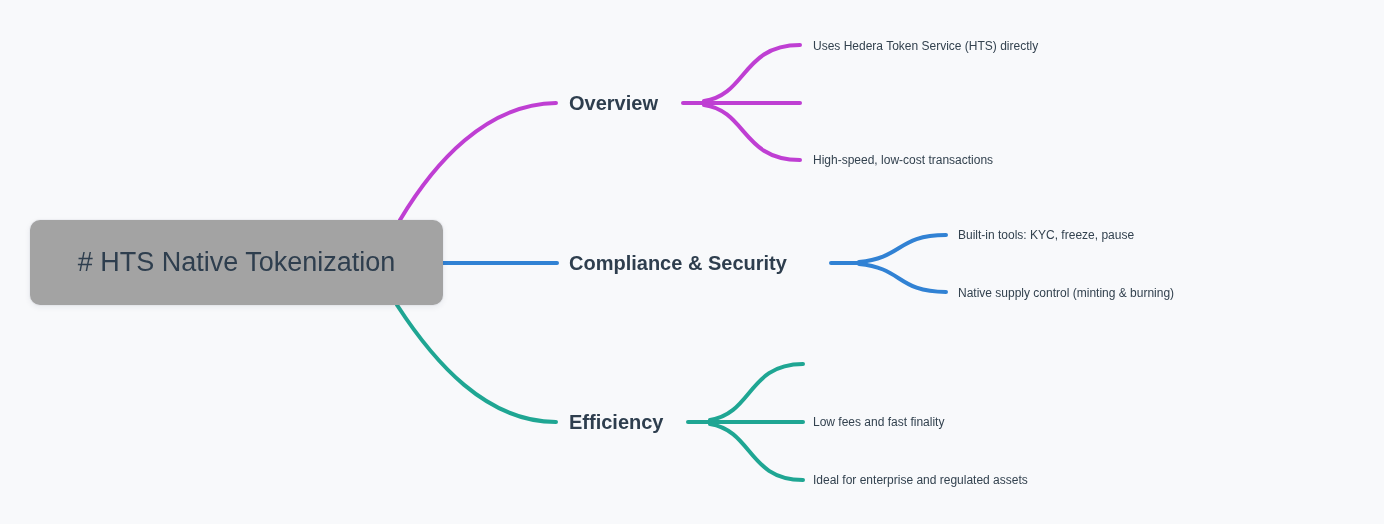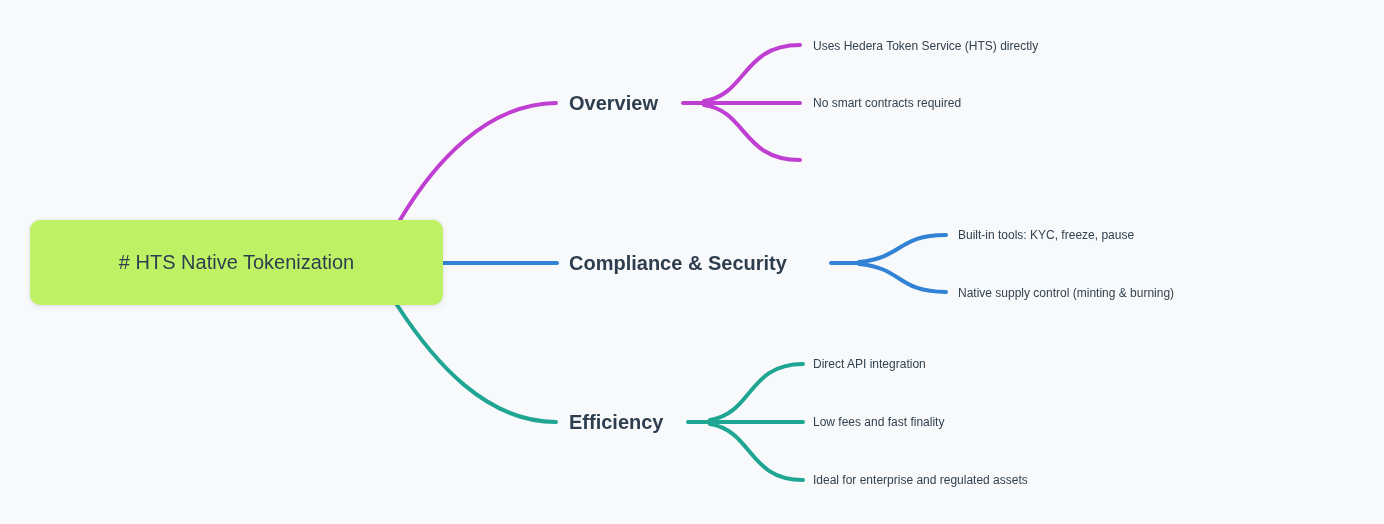--- a/index.html
+++ b/index.html
@@ -26,27 +26,27 @@
     fill: none;
     stroke-width: 4;
     stroke-linecap: round;
   }
   .root-node {
     position: absolute;
     left: 30px;
     top: 220px;
     width: 413px;
     height: 85px;
-    background: #bef264;
+    background: #a3a3a3;
     border-radius: 10px;
     box-shadow: 0 2px 6px rgba(30, 41, 59, 0.08), 0 0 0 1px rgba(30, 41, 59, 0.03);
     display: flex;
     align-items: center;
     justify-content: center;
-    font-size: 20px;
+    font-size: 27px;
     font-weight: 500;
     color: #2e3e4e;
     white-space: nowrap;
   }
   .branch-label {
     position: absolute;
     left: 569px;
     transform: translateY(-50%);
     font-size: 20px;
     font-weight: 700;
@@ -90,22 +90,21 @@
     <path d="M 710 424 C 753 431, 748 480, 803 480" stroke="#1fa693"></path>
   </svg>
 
   <div class="root-node"># HTS Native Tokenization</div>
 
   <div class="branch-label" style="top:103px">Overview</div>
   <div class="branch-label" style="top:263px">Compliance &amp; Security</div>
   <div class="branch-label" style="top:422px">Efficiency</div>
 
   <div class="leaf-label leaf-left-a" style="top:46px">Uses Hedera Token Service (HTS) directly</div>
-  <div class="leaf-label leaf-left-a" style="top:103px">No smart contracts required</div>
+  <div class="leaf-label leaf-left-a" style="top:160px">High-speed, low-cost transactions</div>
 
   <div class="leaf-label leaf-left-b" style="top:293px">Native supply control (minting &amp; burning)</div>
   <div class="leaf-label leaf-left-b" style="top:235px">Built-in tools: KYC, freeze, pause</div>
 
-  <div class="leaf-label leaf-left-a" style="top:364px">Direct API integration</div>
   <div class="leaf-label leaf-left-a" style="top:480px">Ideal for enterprise and regulated assets</div>
   <div class="leaf-label leaf-left-a" style="top:422px">Low fees and fast finality</div>
 
 </div>
 
 </body></html>

